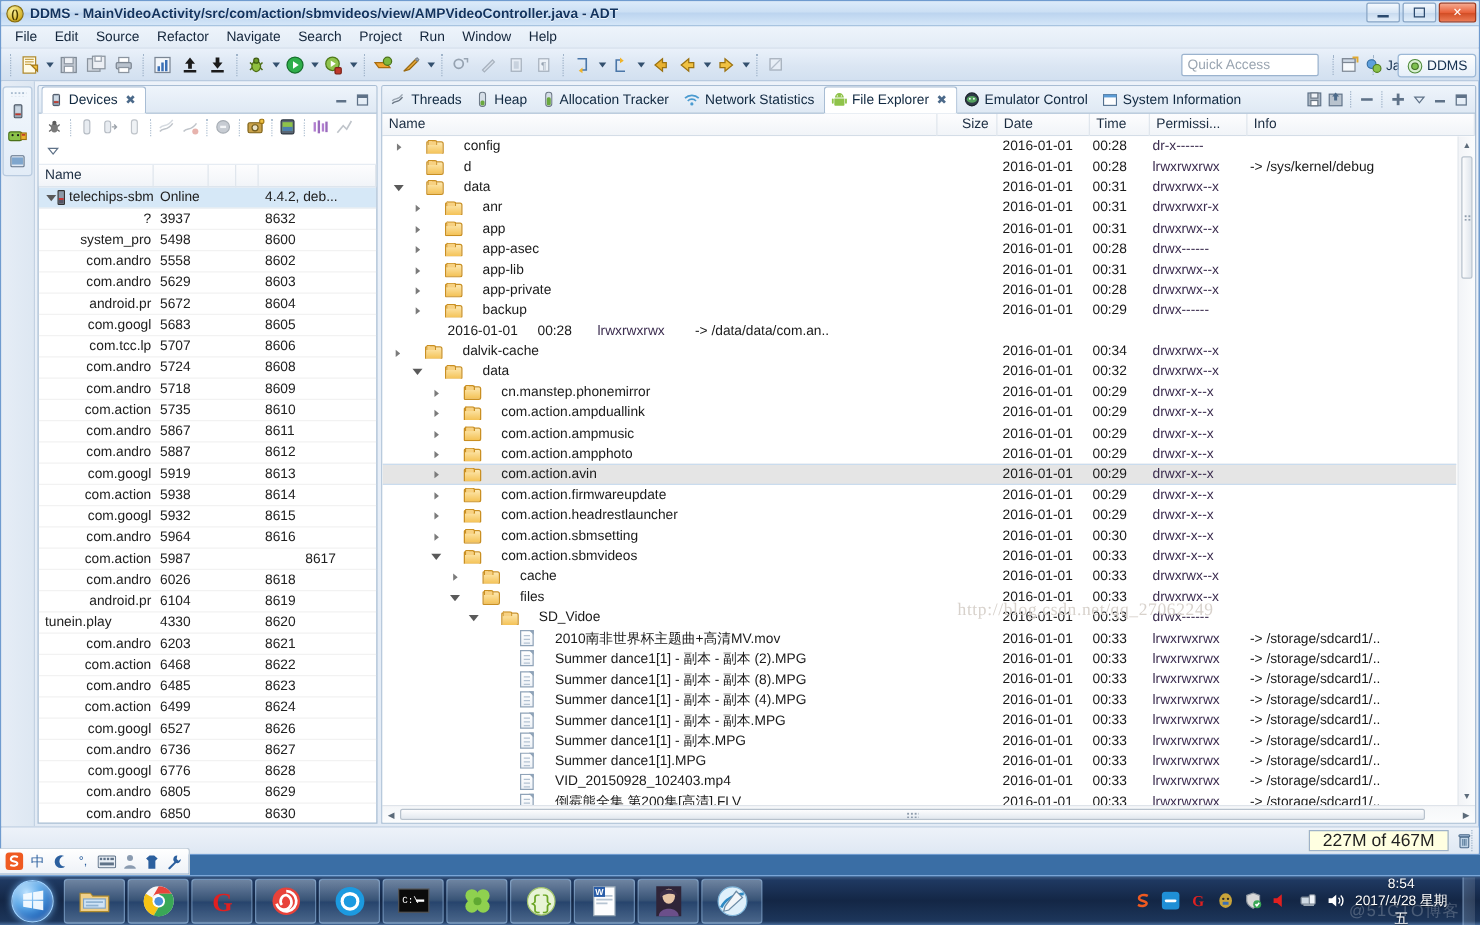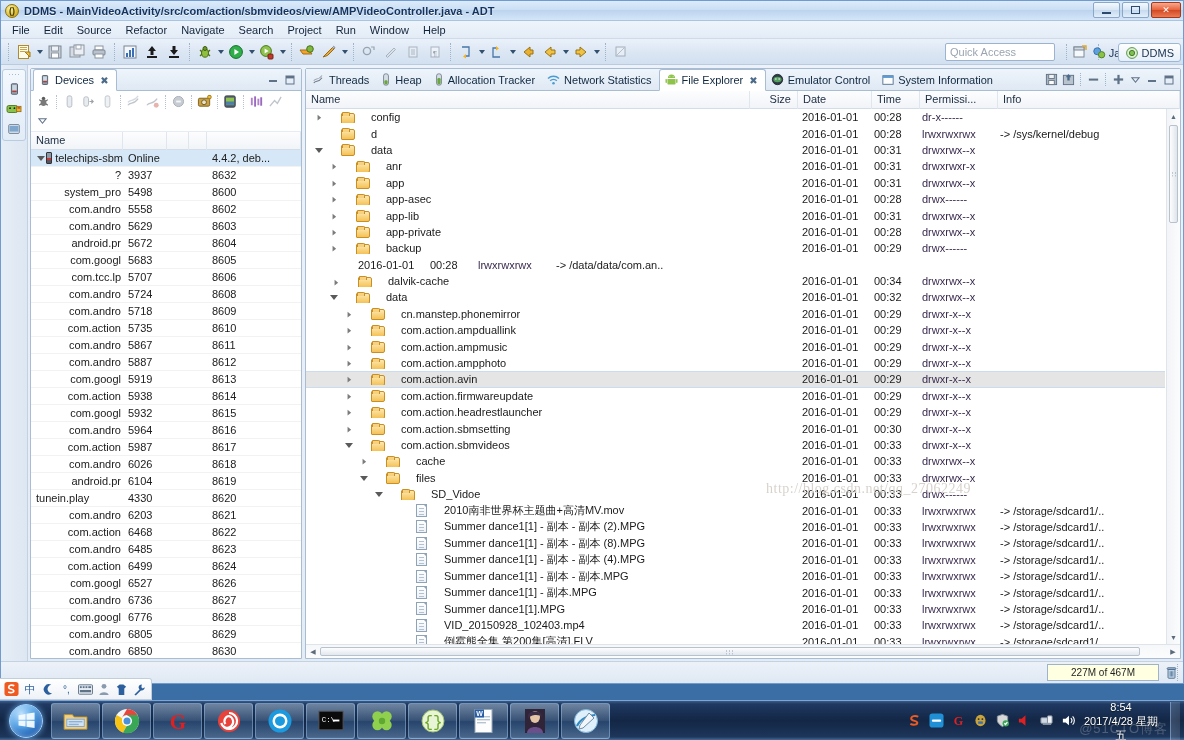--- a/index.html
+++ b/index.html
@@ -264,21 +264,21 @@
   
   #statusbar {
     position: absolute; left: 0; right: 0; bottom: 0; height: 22px;
     background: linear-gradient(to bottom,#edf2f9,#dfe8f3);
     border-top: 1px solid #c3d2e3; display:flex; align-items:center;
   }
   #heapbar {
     position: absolute; right: 24px; top: 2px;
     width: 112px; height: 17px;
     border: 1px solid #9eb2c8; background: #ffffe1;
-    font-size: 10px; color: #1f1f1f; text-align:center; line-height: 15px;
+    font-size: 14px; color: #1f1f1f; text-align:center; line-height: 15px;
   }
   #trashbtn {
     position: absolute; right: 4px; top: 3px; width: 16px; height: 16px;
     display:flex;align-items:center;justify-content:center;
   }
   
   #taskbar {
     position: absolute; left: 0; bottom: 0; width: 1184px; height: 40px;
     background: linear-gradient(to bottom, rgba(60,90,130,.95) 0%, rgba(30,55,95,.96) 8%, rgba(18,36,66,.97) 50%, rgba(28,52,88,.97) 92%, rgba(70,105,150,.95) 100%);
     border-top: 1px solid #7aa6d8;
@@ -819,21 +819,21 @@
               <div class="td" style="width: 44px;">5964</div>
               <div class="td" style="width: 22px;"></div>
               <div class="td" style="width: 18px;"></div>
               <div class="td ellip" style="flex: 1 1 0%;">8616</div>
             </div>
             <div class="trow">
               <div class="td ellip" style="width: 92px; text-align: right; padding-right: 2px;">com.action</div>
               <div class="td" style="width: 44px;">5987</div>
               <div class="td" style="width: 22px;"></div>
               <div class="td" style="width: 18px;"></div>
-              <div class="td ellip" style="flex: 1 1 0%;">8617</div>
+              <div class="td ellip" style="flex: 1 1 0%; text-align: center;">8617</div>
             </div>
             <div class="trow">
               <div class="td ellip" style="width: 92px; text-align: right; padding-right: 2px;">com.andro</div>
               <div class="td" style="width: 44px;">6026</div>
               <div class="td" style="width: 22px;"></div>
               <div class="td" style="width: 18px;"></div>
               <div class="td ellip" style="flex: 1 1 0%;">8618</div>
             </div>
             <div class="trow">
               <div class="td ellip" style="width: 92px; text-align: right; padding-right: 2px;">android.pr</div>
@@ -1154,21 +1154,21 @@
                 <div class="fx-info"></div>
               </div>
               <div class="fxrow">
                 <div class="fx-size"></div>
                 <div class="fx-date">2016-01-01</div>
                 <div class="fx-time">00:28</div>
                 <div class="fx-perm">lrwxrwxrwx</div>
                 <div class="fx-info">-&gt; /data/data/com.an..</div>
               </div>
               <div class="fxrow">
-                <div class="fx-name" style="width: 444px; padding-left: 25px; align-items: flex-end;">
+                <div class="fx-name" style="width: 444px; padding-left: 7px; align-items: flex-end;">
                   <span class="twisty closed" style="transform: scale(0.72);"></span>
                   <span class="folder-ic"></span>
                   <span>dalvik-cache</span>
                 </div>
                 <div class="fx-size"></div>
                 <div class="fx-date">2016-01-01</div>
                 <div class="fx-time">00:34</div>
                 <div class="fx-perm">drwxrwx--x</div>
                 <div class="fx-info"></div>
               </div>

